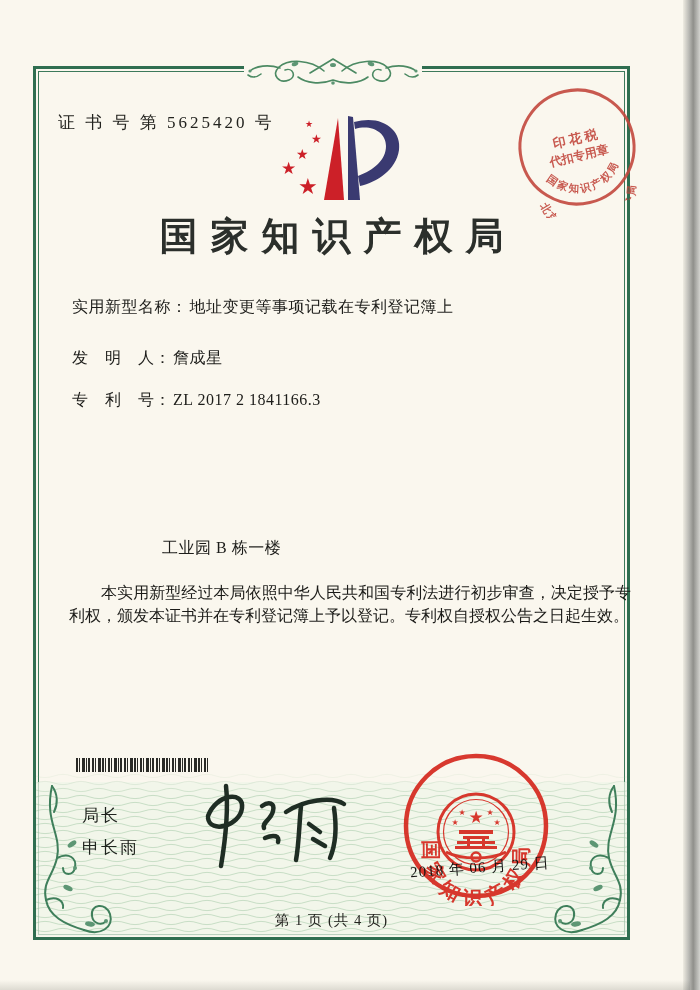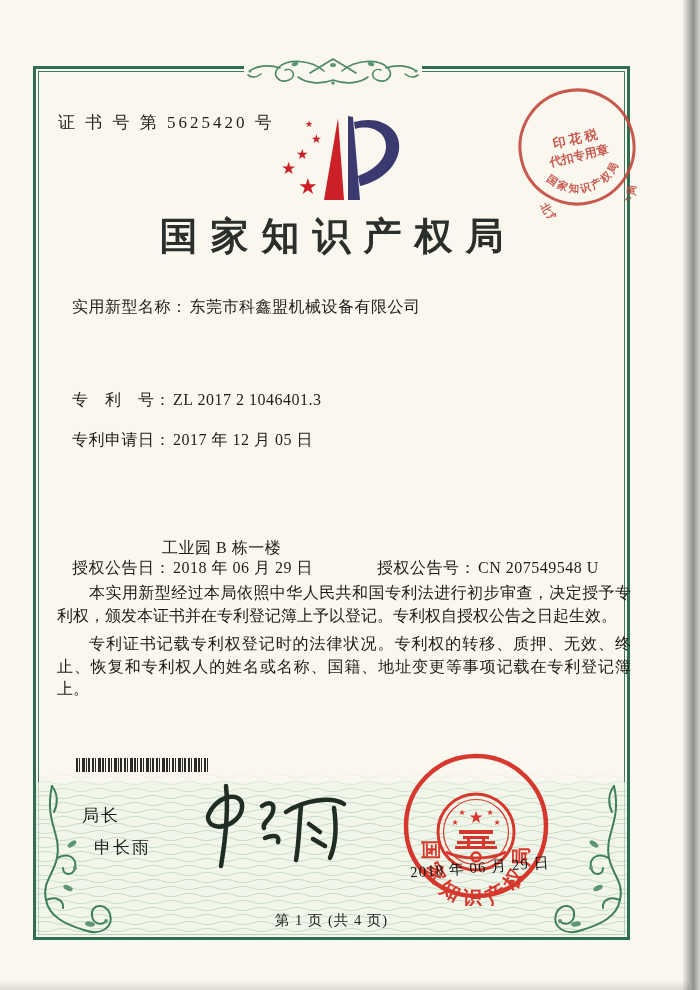--- a/index.html
+++ b/index.html
@@ -44,31 +44,31 @@
     white-space:nowrap;letter-spacing:.5px;
   }
   .field-row .lab{display:inline-block;min-width:92px;text-align:center;}
   .field-row .val{margin-left:2px;}
   .addr-line2{position:absolute;left:162px;top:538px;font-size:16px;color:#1d1d1a;letter-spacing:.5px;}
   .pair2{position:absolute;left:305px;top:0;}
   .paragraphs{
     position:absolute;left:57px;top:582px;width:574px;color:#1b1b18;
   }
   .paragraphs p{
-    margin:0 0 6px 0;text-indent:2em;font-size:16px;line-height:22.5px;
+    margin:0 0 6px 12px;text-indent:2em;font-size:16px;line-height:22.5px;
     text-align:justify;
   }
   .guilloche{position:absolute;left:36px;top:772px;}
   .barcode{
     position:absolute;left:76px;top:758px;height:14px;white-space:nowrap;
     font-size:0;
   }
   .barcode span{display:inline-block;height:14px;background:#2a2a26;vertical-align:top;}
   .officer-title{position:absolute;left:82px;top:804px;font-size:17px;color:#20241f;letter-spacing:2px;}
-  .officer-name{position:absolute;left:82px;top:836px;font-size:17px;color:#20241f;letter-spacing:2px;margin-left:12px;}
+  .officer-name{position:absolute;left:82px;top:836px;font-size:17px;color:#20241f;letter-spacing:2px;}
   .signature{position:absolute;left:182px;top:776px;}
   .seal{position:absolute;left:396px;top:746px;}
   .seal-date{
     position:absolute;left:410px;top:858px;width:150px;font-size:15px;color:#141412;
     letter-spacing:1px;transform:rotate(-4deg);white-space:nowrap;
   }
   .tax-stamp{position:absolute;left:514px;top:84px;transform:rotate(-13deg);}
   .page-footer{
     position:absolute;left:33px;top:911px;width:597px;text-align:center;
     font-size:14.5px;color:#23231f;letter-spacing:1px;
@@ -117,39 +117,32 @@
       <text x="29" y="15" font-size="9">★</text>
     </g>
     <polygon points="62,6 68,88 48,88" fill="#cc2028"></polygon>
     <polygon points="72,4 77,5 84,88 72,88" fill="#3a3a71"></polygon>
     <path d="M 78,10 C 106,2 126,18 123,38 C 120,58 101,70 84,74 L 82,64 C 98,58 110,48 110,34 C 110,20 95,12 79,17 Z" fill="#3a3a71"></path>
   </svg>
 
   <div class="title">国家知识产权局</div>
 
   <div class="field-row" style="top:297px">
-    <span class="lab">实用新型名称：</span><span class="val">东莞市科鑫盟机械设备有限公司</span>
+    <span class="lab">实用新型名称：</span><span class="val">地址变更等事项记载在专利登记簿上</span>
+  </div>
+  <div class="field-row" style="top:348px">
+    <span class="lab">发　明　人：</span><span class="val">詹成星</span>
   </div>
   <div class="field-row" style="top:390px">
-    <span class="lab">专　利　号：</span><span class="val">ZL 2017 2 1046401.3</span>
-  </div>
-  <div class="field-row" style="top:430px">
-    <span class="lab">专利申请日：</span><span class="val">2017 年 12 月 05 日</span>
+    <span class="lab">专　利　号：</span><span class="val">ZL 2017 2 1841166.3</span>
   </div>
   <div class="addr-line2">工业园 B 栋一楼</div>
-  <div class="field-row" style="top:558px">
-    <span class="lab">授权公告日：</span><span class="val">2018 年 06 月 29 日</span>
-    <span class="pair2">
-      <span class="lab" style="min-width:0">授权公告号：</span><span class="val">CN 207549548 U</span>
-    </span>
-  </div>
 
   <div class="paragraphs">
     <p>本实用新型经过本局依照中华人民共和国专利法进行初步审查，决定授予专利权，颁发本证书并在专利登记簿上予以登记。专利权自授权公告之日起生效。</p>
-    <p>专利证书记载专利权登记时的法律状况。专利权的转移、质押、无效、终止、恢复和专利权人的姓名或名称、国籍、地址变更等事项记载在专利登记簿上。</p>
   </div>
 
   <svg class="guilloche" id="guilloche" width="591" height="164" viewBox="0 0 591 164">
       <rect x="0" y="10" width="591" height="154" fill="#eef5e8" opacity="0.7"></rect>
       <path d="M0,4 q 9,3.2 18,0 q 9,-3.2 18,0 q 9,3.2 18,0 q 9,-3.2 18,0 q 9,3.2 18,0 q 9,-3.2 18,0 q 9,3.2 18,0 q 9,-3.2 18,0 q 9,3.2 18,0 q 9,-3.2 18,0 q 9,3.2 18,0 q 9,-3.2 18,0 q 9,3.2 18,0 q 9,-3.2 18,0 q 9,3.2 18,0 q 9,-3.2 18,0 q 9,3.2 18,0 q 9,-3.2 18,0 q 9,3.2 18,0 q 9,-3.2 18,0 q 9,3.2 18,0 q 9,-3.2 18,0 q 9,3.2 18,0 q 9,-3.2 18,0 q 9,3.2 18,0 q 9,-3.2 18,0 q 9,3.2 18,0 q 9,-3.2 18,0 q 9,3.2 18,0 q 9,-3.2 18,0 q 9,3.2 18,0 q 9,-3.2 18,0 q 9,3.2 18,0 q 9,-3.2 18,0" fill="none" stroke="#9cc4a0" stroke-width="0.9" opacity="0.14"></path>
       <path d="M0,11 q 9,-3.2 18,0 q 9,3.2 18,0 q 9,-3.2 18,0 q 9,3.2 18,0 q 9,-3.2 18,0 q 9,3.2 18,0 q 9,-3.2 18,0 q 9,3.2 18,0 q 9,-3.2 18,0 q 9,3.2 18,0 q 9,-3.2 18,0 q 9,3.2 18,0 q 9,-3.2 18,0 q 9,3.2 18,0 q 9,-3.2 18,0 q 9,3.2 18,0 q 9,-3.2 18,0 q 9,3.2 18,0 q 9,-3.2 18,0 q 9,3.2 18,0 q 9,-3.2 18,0 q 9,3.2 18,0 q 9,-3.2 18,0 q 9,3.2 18,0 q 9,-3.2 18,0 q 9,3.2 18,0 q 9,-3.2 18,0 q 9,3.2 18,0 q 9,-3.2 18,0 q 9,3.2 18,0 q 9,-3.2 18,0 q 9,3.2 18,0 q 9,-3.2 18,0 q 9,3.2 18,0" fill="none" stroke="#9cc4a0" stroke-width="0.9" opacity="0.28"></path>
       <path d="M0,18 q 9,3.2 18,0 q 9,-3.2 18,0 q 9,3.2 18,0 q 9,-3.2 18,0 q 9,3.2 18,0 q 9,-3.2 18,0 q 9,3.2 18,0 q 9,-3.2 18,0 q 9,3.2 18,0 q 9,-3.2 18,0 q 9,3.2 18,0 q 9,-3.2 18,0 q 9,3.2 18,0 q 9,-3.2 18,0 q 9,3.2 18,0 q 9,-3.2 18,0 q 9,3.2 18,0 q 9,-3.2 18,0 q 9,3.2 18,0 q 9,-3.2 18,0 q 9,3.2 18,0 q 9,-3.2 18,0 q 9,3.2 18,0 q 9,-3.2 18,0 q 9,3.2 18,0 q 9,-3.2 18,0 q 9,3.2 18,0 q 9,-3.2 18,0 q 9,3.2 18,0 q 9,-3.2 18,0 q 9,3.2 18,0 q 9,-3.2 18,0 q 9,3.2 18,0 q 9,-3.2 18,0" fill="none" stroke="#9cc4a0" stroke-width="0.9" opacity="0.42"></path>
       <path d="M0,25 q 9,-3.2 18,0 q 9,3.2 18,0 q 9,-3.2 18,0 q 9,3.2 18,0 q 9,-3.2 18,0 q 9,3.2 18,0 q 9,-3.2 18,0 q 9,3.2 18,0 q 9,-3.2 18,0 q 9,3.2 18,0 q 9,-3.2 18,0 q 9,3.2 18,0 q 9,-3.2 18,0 q 9,3.2 18,0 q 9,-3.2 18,0 q 9,3.2 18,0 q 9,-3.2 18,0 q 9,3.2 18,0 q 9,-3.2 18,0 q 9,3.2 18,0 q 9,-3.2 18,0 q 9,3.2 18,0 q 9,-3.2 18,0 q 9,3.2 18,0 q 9,-3.2 18,0 q 9,3.2 18,0 q 9,-3.2 18,0 q 9,3.2 18,0 q 9,-3.2 18,0 q 9,3.2 18,0 q 9,-3.2 18,0 q 9,3.2 18,0 q 9,-3.2 18,0 q 9,3.2 18,0" fill="none" stroke="#9cc4a0" stroke-width="0.9" opacity="0.56"></path>
       <path d="M0,32 q 9,3.2 18,0 q 9,-3.2 18,0 q 9,3.2 18,0 q 9,-3.2 18,0 q 9,3.2 18,0 q 9,-3.2 18,0 q 9,3.2 18,0 q 9,-3.2 18,0 q 9,3.2 18,0 q 9,-3.2 18,0 q 9,3.2 18,0 q 9,-3.2 18,0 q 9,3.2 18,0 q 9,-3.2 18,0 q 9,3.2 18,0 q 9,-3.2 18,0 q 9,3.2 18,0 q 9,-3.2 18,0 q 9,3.2 18,0 q 9,-3.2 18,0 q 9,3.2 18,0 q 9,-3.2 18,0 q 9,3.2 18,0 q 9,-3.2 18,0 q 9,3.2 18,0 q 9,-3.2 18,0 q 9,3.2 18,0 q 9,-3.2 18,0 q 9,3.2 18,0 q 9,-3.2 18,0 q 9,3.2 18,0 q 9,-3.2 18,0 q 9,3.2 18,0 q 9,-3.2 18,0" fill="none" stroke="#9cc4a0" stroke-width="0.9" opacity="0.55"></path>
       <path d="M0,39 q 9,-3.2 18,0 q 9,3.2 18,0 q 9,-3.2 18,0 q 9,3.2 18,0 q 9,-3.2 18,0 q 9,3.2 18,0 q 9,-3.2 18,0 q 9,3.2 18,0 q 9,-3.2 18,0 q 9,3.2 18,0 q 9,-3.2 18,0 q 9,3.2 18,0 q 9,-3.2 18,0 q 9,3.2 18,0 q 9,-3.2 18,0 q 9,3.2 18,0 q 9,-3.2 18,0 q 9,3.2 18,0 q 9,-3.2 18,0 q 9,3.2 18,0 q 9,-3.2 18,0 q 9,3.2 18,0 q 9,-3.2 18,0 q 9,3.2 18,0 q 9,-3.2 18,0 q 9,3.2 18,0 q 9,-3.2 18,0 q 9,3.2 18,0 q 9,-3.2 18,0 q 9,3.2 18,0 q 9,-3.2 18,0 q 9,3.2 18,0 q 9,-3.2 18,0 q 9,3.2 18,0" fill="none" stroke="#9cc4a0" stroke-width="0.9" opacity="0.55"></path>

